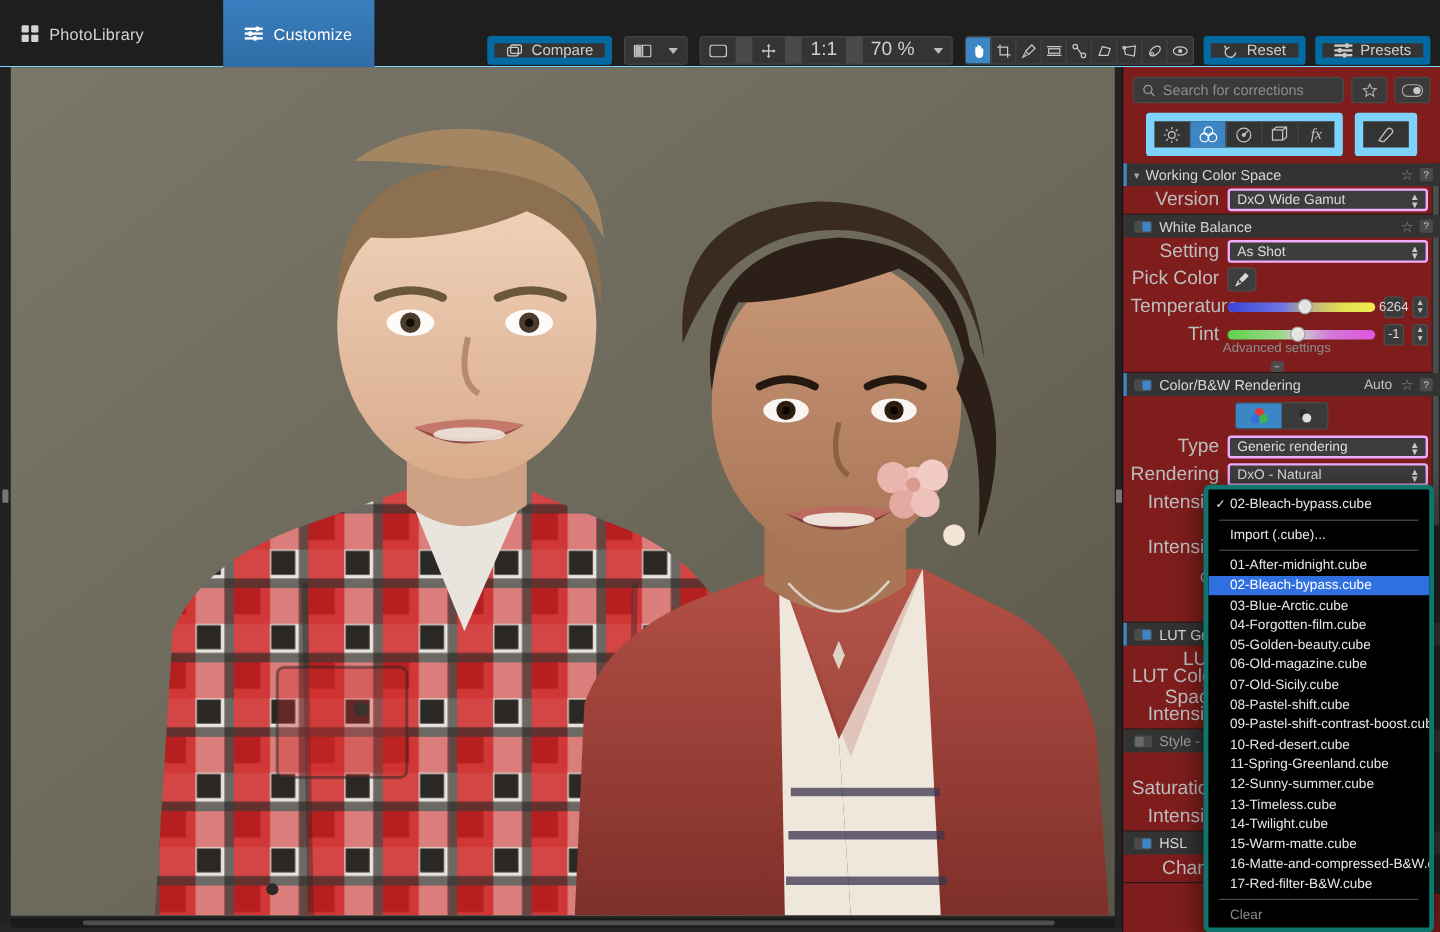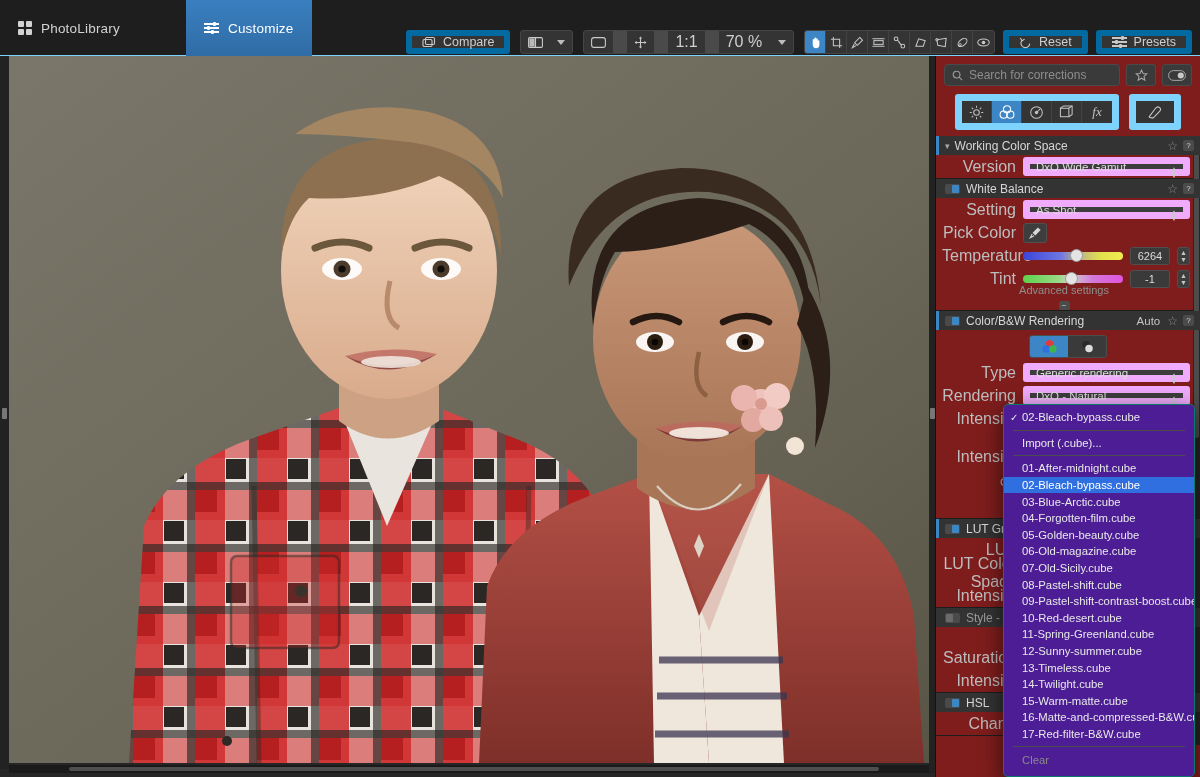--- a/index.html
+++ b/index.html
@@ -116,31 +116,31 @@
                    width: 7px; height: 8px; background: #6a6a6a; border-radius: 1px; }
   .sechead .chev { color: #a9a9a9; font-size: 9px; margin-right: 5px; }
   .sechead .stitle { color: #d6d6d6; font-size: 12px; flex: 1; }
   .sechead .auto { color: #c3c3c3; font-size: 11.5px; margin-right: 7px; }
   .star { color: #8c8c8c; font-size: 12px; margin-right: 5px; }
   .helpbox { width: 11px; height: 11px; background: #4b4b4b; border-radius: 2px;
              color: #d0d0d0; font-size: 8px; display: flex; align-items: center; justify-content: center; }
 
   .row { display: flex; align-items: center; height: 23px; padding: 0 10px 0 6px; gap: 7px; }
   .rlabel { color: #bdbdbd; font-size: 16px; text-align: right; width: 74px; flex: none; }
-  .select { flex: 1; height: 19px; background: #3d3d3d; border: 7px solid #f0abfc;
+  .select { flex: 1; height: 19px; background: #3d3d3d; border: 2px solid #f0abfc;
             border-radius: 3px; display: flex; align-items: center; padding: 0 6px;
             color: #dcdcdc; font-size: 11.5px; position: relative; }
   .select .updown { position: absolute; right: 5px; top: 3px; color: #c9c9c9; font-size: 8px; line-height: 6px; text-align: center; }
   .pickbtn { width: 24px; height: 20px; background: #3d3d3d; border: 1px solid #505050;
              border-radius: 3px; display: flex; align-items: center; justify-content: center; }
 
   .slider { flex: 1; height: 8px; border-radius: 4px; position: relative; }
   .slider .knob { position: absolute; top: -2.5px; width: 13px; height: 13px;
                   background: #e4e4e4; border-radius: 50%; border: 1px solid #9a9a9a; }
-  .numbox { width: 40px; height: 18px; background: #3a3a3a; border: 1px solid #4f4f4f;
+  .numbox { width: 17px; height: 18px; background: #3a3a3a; border: 1px solid #4f4f4f;
             border-radius: 3px; color: #dcdcdc; font-size: 11px; display: flex;
             align-items: center; justify-content: center; flex: none; }
   .spin { width: 13px; height: 18px; background: #3d3d3d; border: 1px solid #4f4f4f;
           border-radius: 3px; color: #c6c6c6; font-size: 7px; line-height: 7px;
           display: flex; flex-direction: column; align-items: center; justify-content: center; flex: none; }
   .advrow { display: flex; align-items: center; justify-content: flex-end; gap: 5px;
             height: 20px; padding-right: 8px; color: #8e8e8e; font-size: 11px; flex-direction: column; }
 
   .colormode { display: flex; justify-content: center; padding: 5px 0 3px 0; }
   .cmgroup { display: flex; background: #3a3a3a; border: 1px solid #4c4c4c; border-radius: 3px; overflow: hidden; }
@@ -152,21 +152,21 @@
   .resetrow { display: flex; justify-content: center; padding: 2px 0 6px 0; }
   .resetbtn { width: 36px; height: 19px; background: #3a3a3a; border: 1px solid #4e4e4e;
               border-radius: 3px; display: flex; align-items: center; justify-content: center; color: #c6c6c6; }
   .stylechip { margin-left: 86px; width: 80px; height: 19px; background: #3d86c6;
                border-radius: 3px; color: #fff; font-size: 11.5px; display: flex;
                align-items: center; padding: 0 6px; }
 
   
   .menu {
     position: absolute; left: 1003px; top: 404px; width: 192px; height: 373px;
-    background: #4c1d95; border: 1px solid #0f766e; border-radius: 5px;
+    background: #000000; border: 4px solid #0f766e; border-radius: 5px;
     box-shadow: 0 6px 22px rgba(0,0,0,.6); padding: 4px 0; overflow: hidden; z-index: 40;
   }
   .mitem { height: 16.6px; display: flex; align-items: center; padding: 0 8px 0 18px;
            color: #e8e8e8; font-size: 11.3px; white-space: nowrap; position: relative; }
   .mitem.checked::before { content: "\2713"; position: absolute; left: 6px; color: #e8e8e8; font-size: 10px; }
   .mitem.sel { background: #2f6fe0; color: #fff; }
   .mitem.dim { color: #8a8a8a; }
   .msep { height: 1px; background: #4c4c4c; margin: 4px 9px; }
 </style>
 </head>

